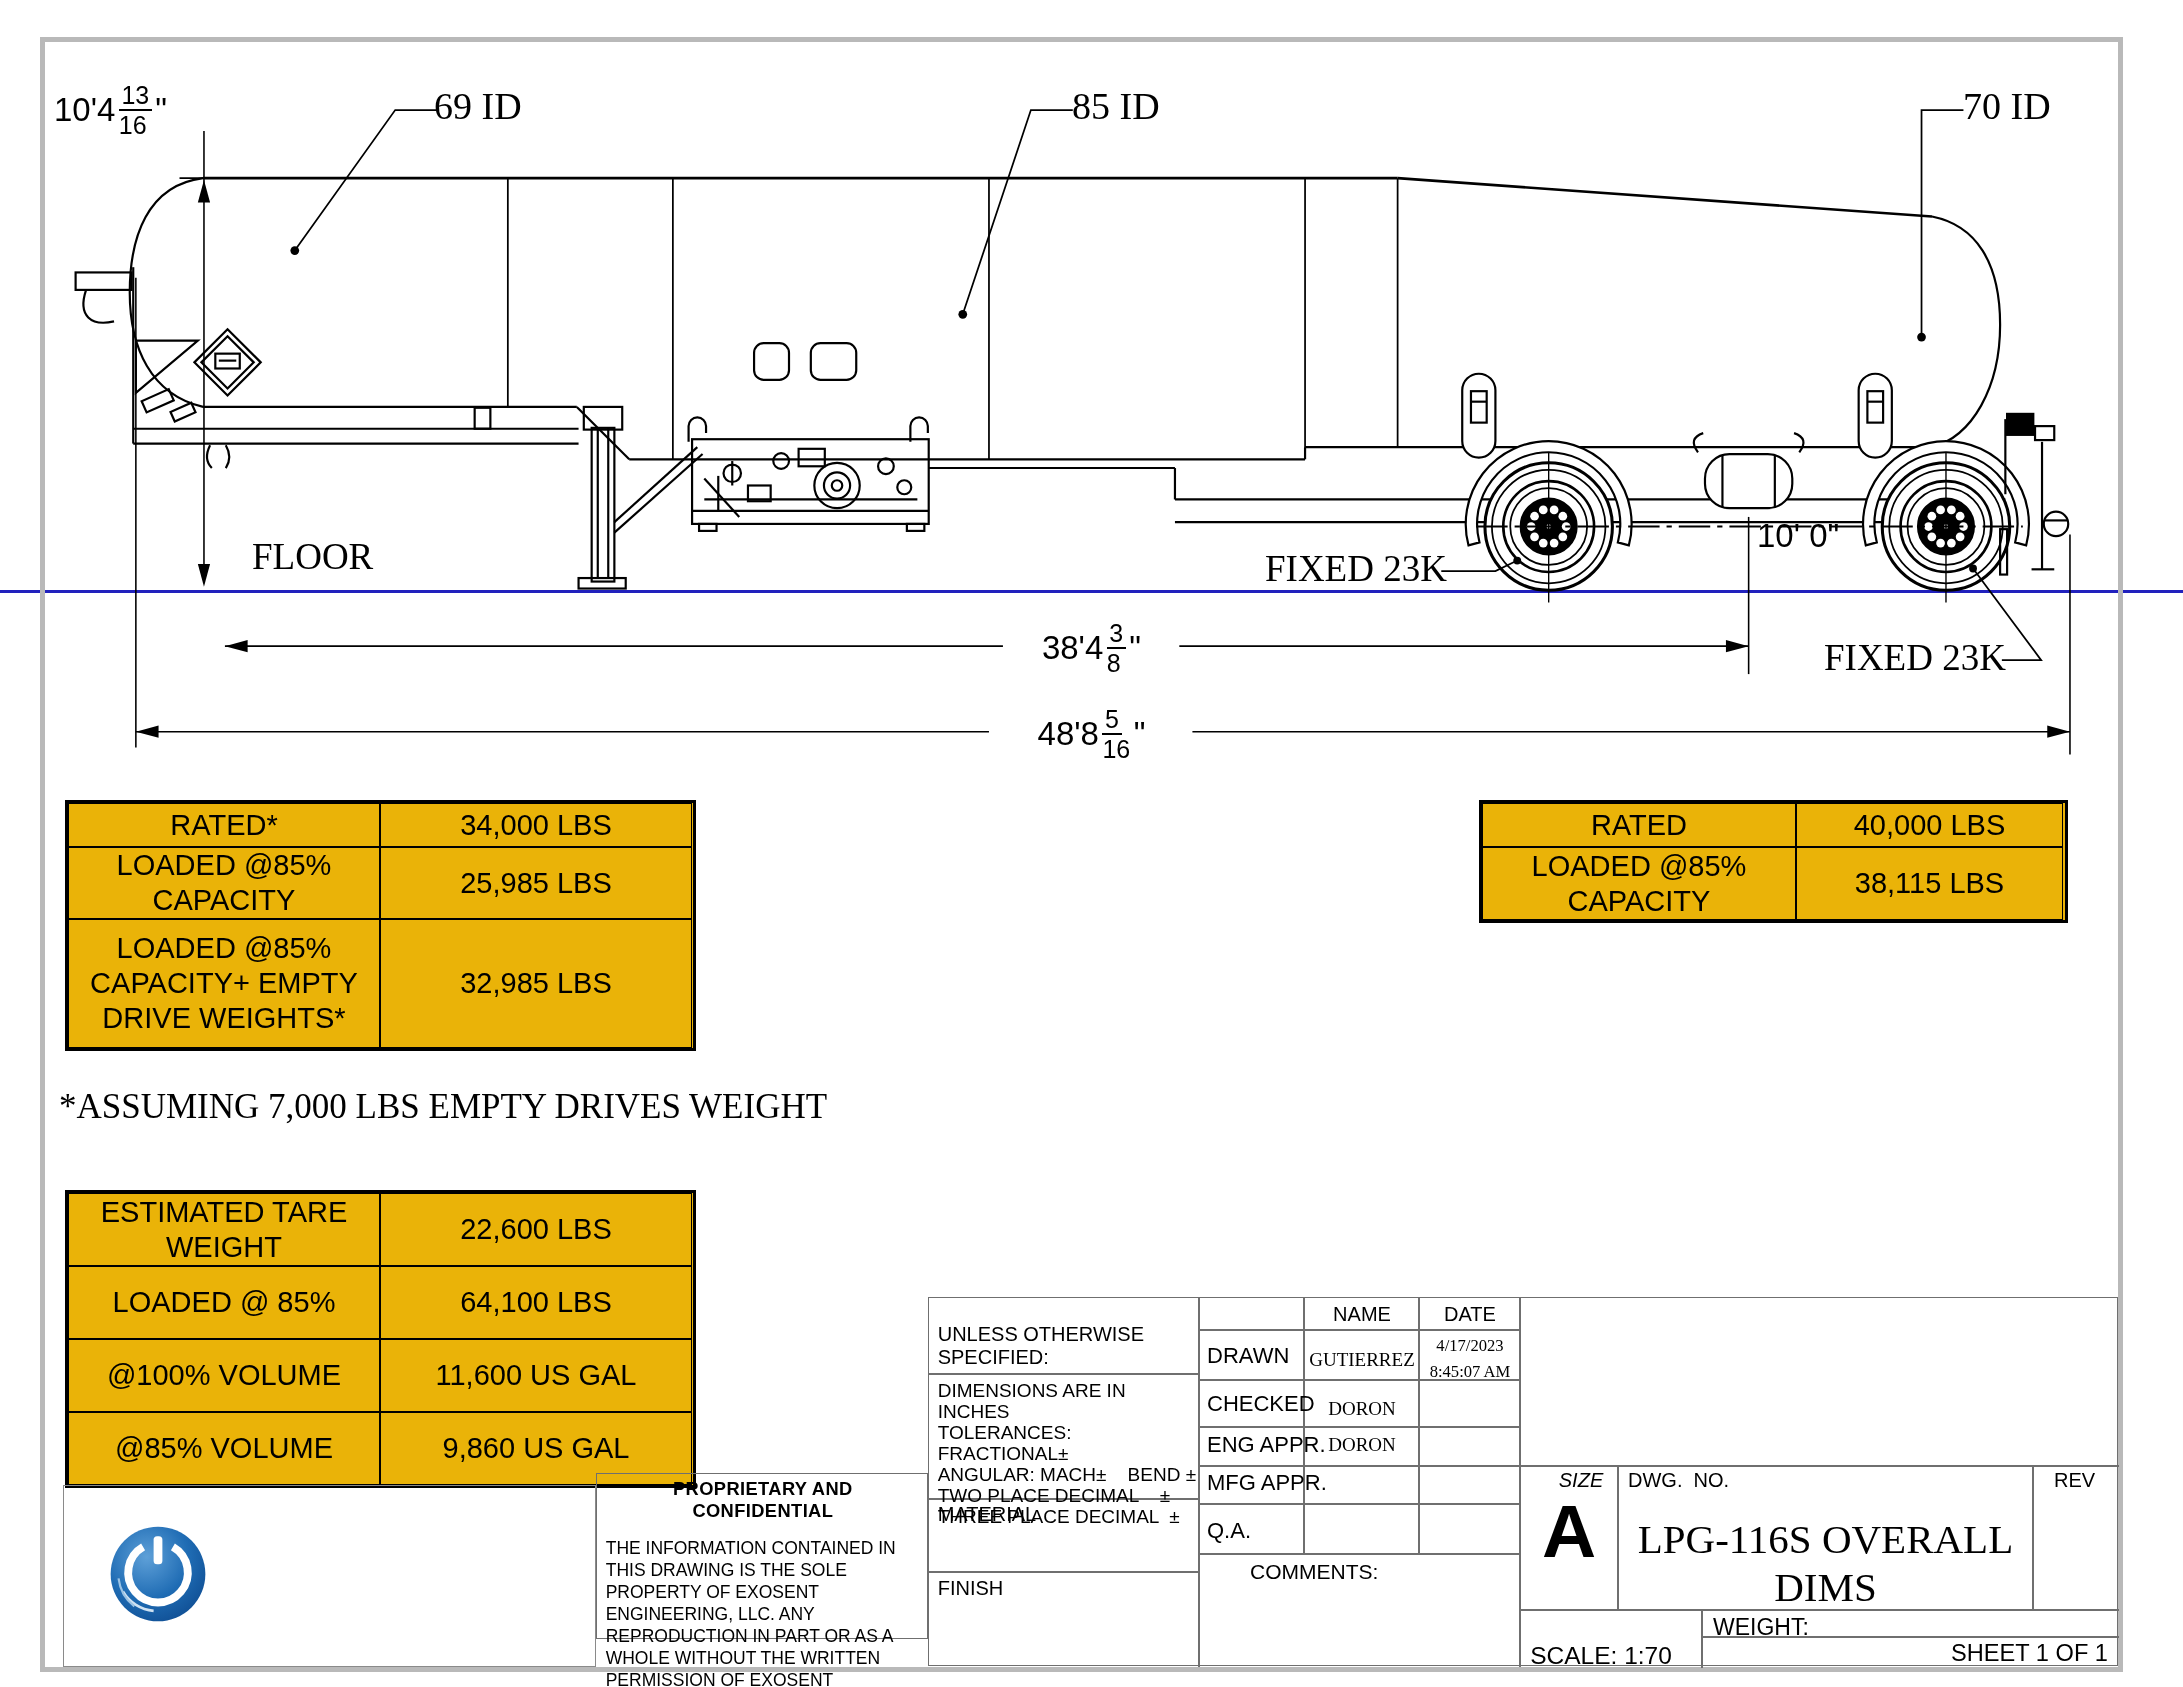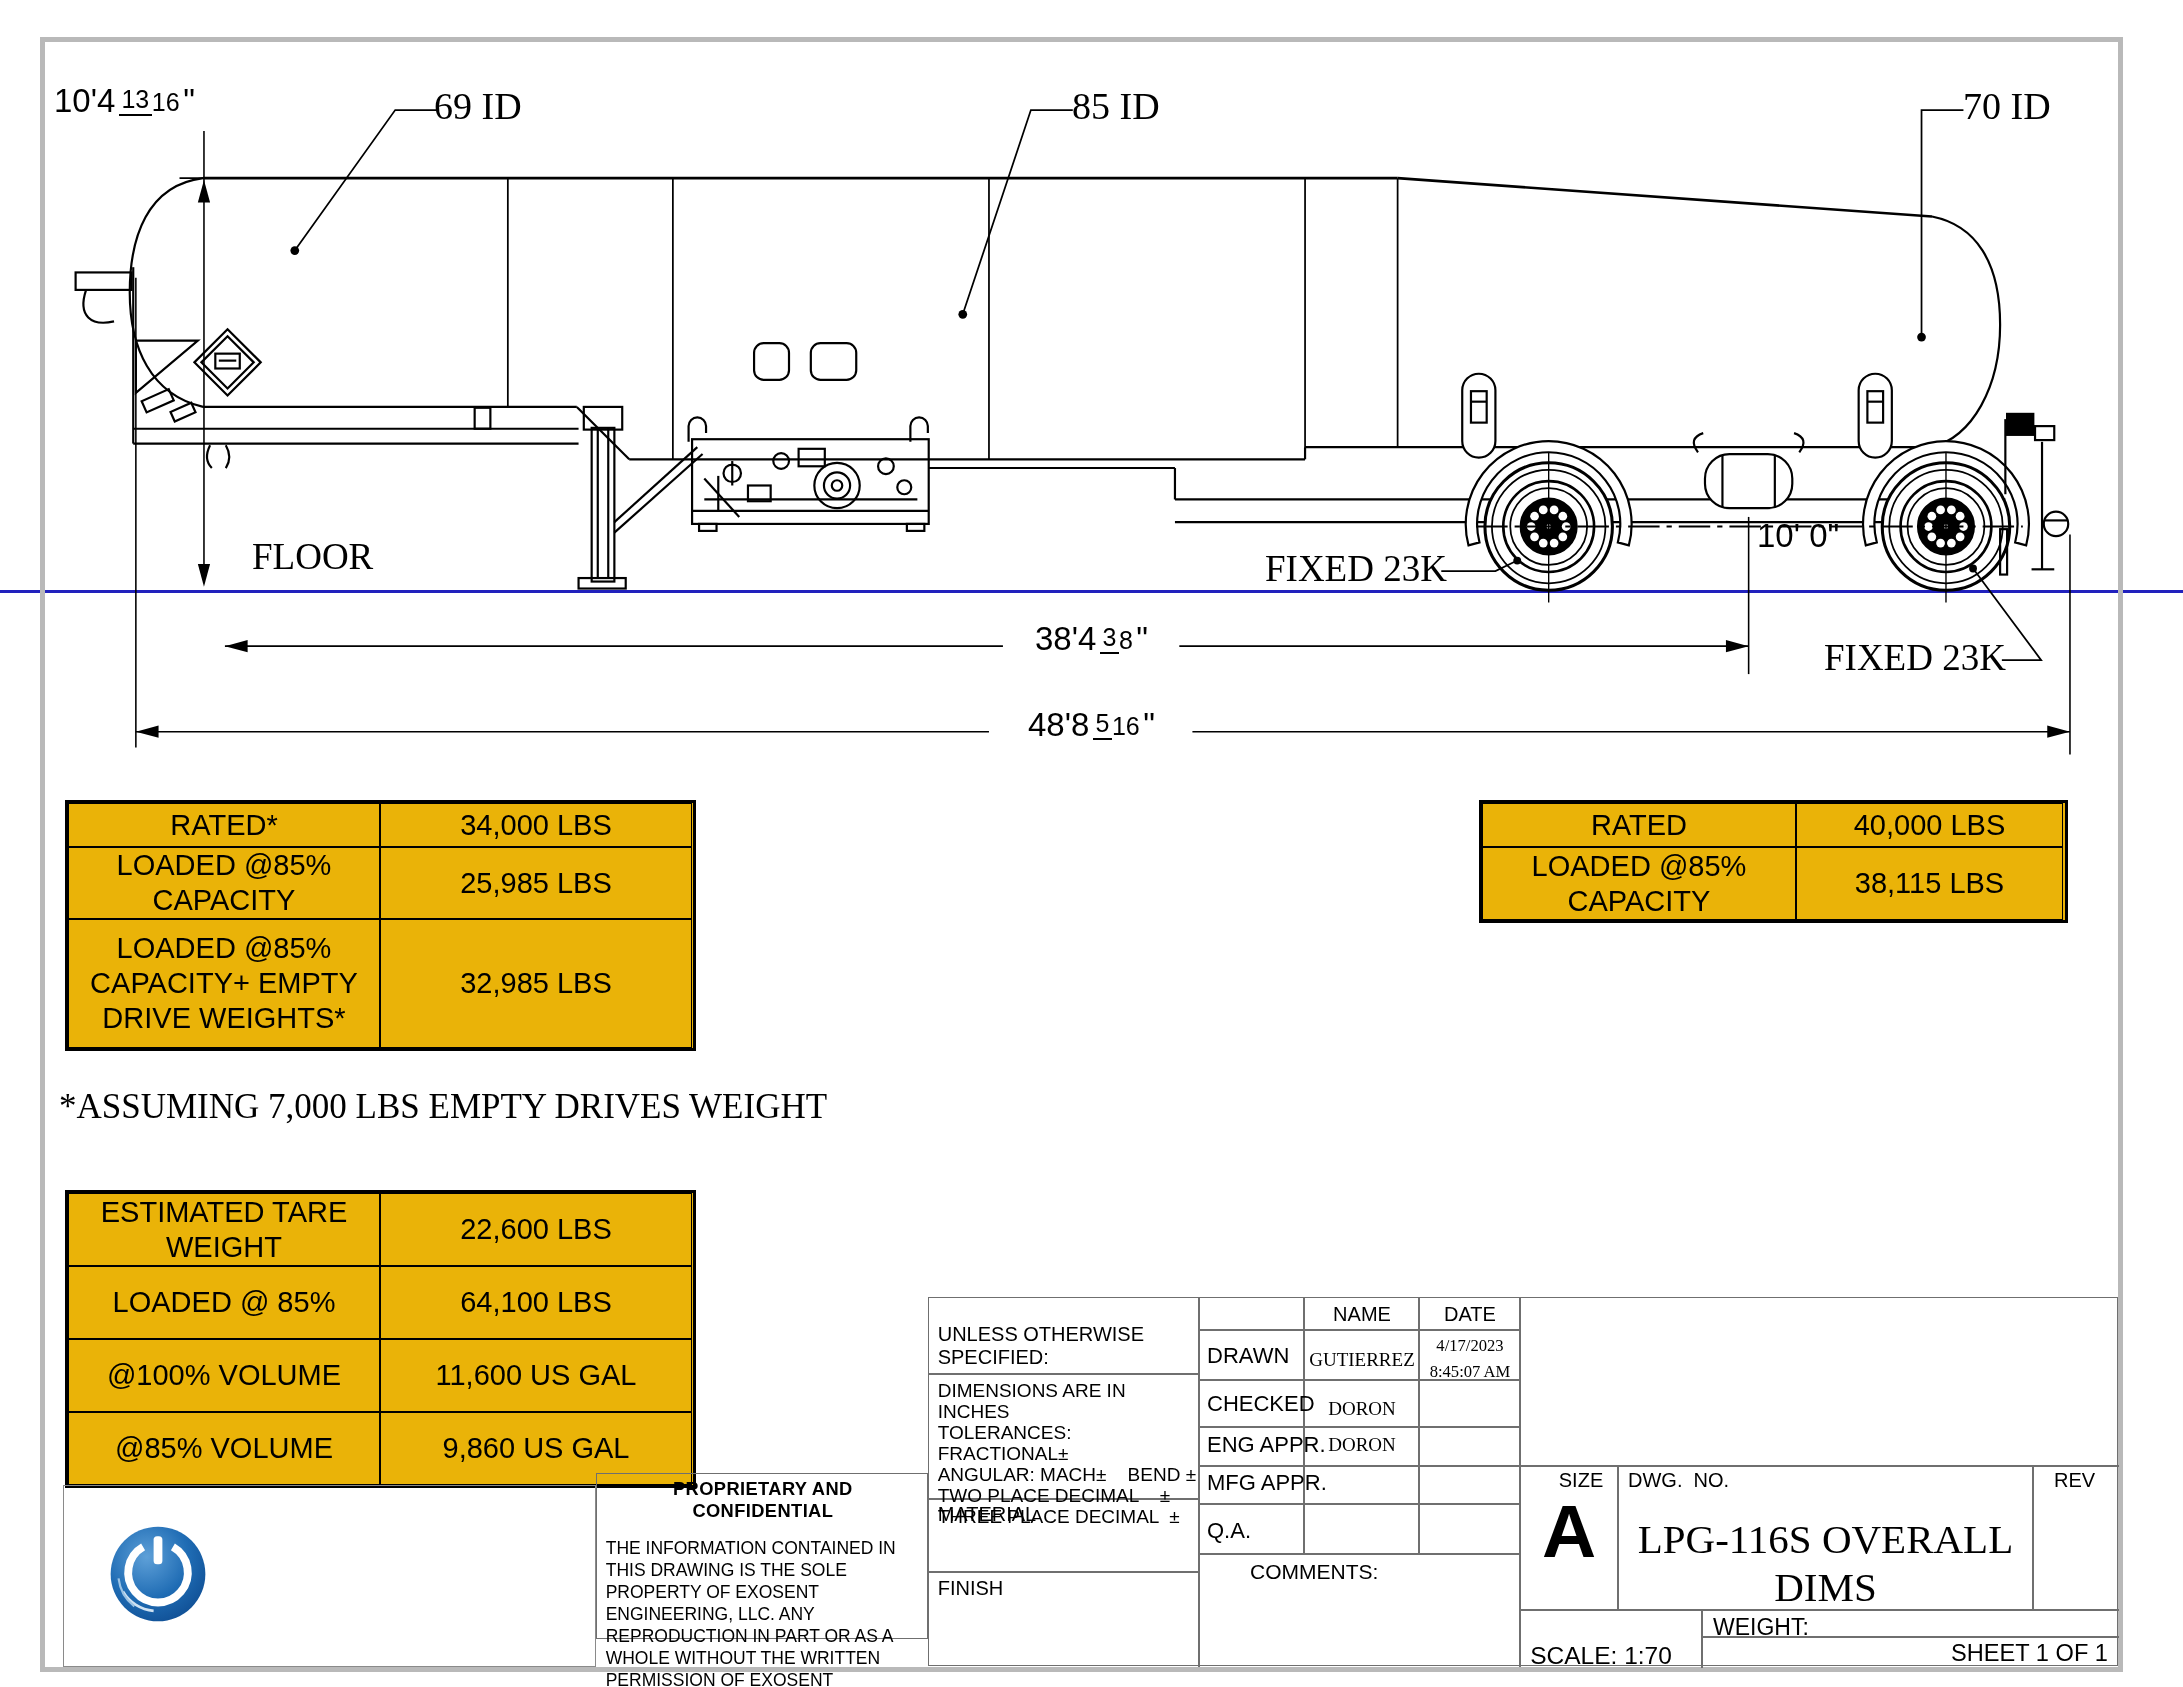--- a/index.html
+++ b/index.html
@@ -9,21 +9,21 @@
   
   #border-frame{position:absolute;left:40px;top:37px;width:2083px;height:1635px;
     border:5.2px solid #b9b9b9;box-sizing:border-box;}
   
   #ground-line{position:absolute;left:0;top:590px;width:2184px;height:2.6px;background:#2121bd;}
   
   #drawing{position:absolute;left:0;top:0;width:2184px;height:1687px;}
   
   .serif{font-family:"Liberation Serif",serif;}
   .dimtext{display:inline-flex;align-items:center;font-size:33px;font-family:"Liberation Sans",sans-serif;margin-top:14px;}
-  .frac{display:inline-flex;flex-direction:row;align-items:flex-end;font-size:25px;line-height:1.05;margin:0 3.5px;}
+  .frac{display:inline-flex;flex-direction:column;align-items:flex-start;font-size:25px;line-height:1.05;margin:0 3.5px;}
   .frac .num{border-bottom:2.6px solid #000;padding:0 2.6px 0.9px;}
   .frac .den{padding-top:0.9px;}
   .center{text-align:center;}
   
   .dtable{position:absolute;display:grid;border:3.5px solid #000;box-sizing:border-box;background:#eab308;}
   .dtable .cell{border:1.7px solid #000;display:flex;align-items:center;justify-content:center;
     text-align:center;font-size:29px;line-height:1.2;white-space:pre-line;padding:1.7px 5.2px;box-sizing:border-box;}
   
   #titleblock{position:absolute;left:928px;top:1297px;width:1190px;height:369px;
     box-sizing:border-box;border:1.7px solid #6f6f6f;font-size:20px;}
@@ -379,21 +379,21 @@
     <div class="tbtext serif center" style="left:376px;top:100px;width:114px;font-size:19px;">DORON</div>
 
     <div class="tbtext" style="left:278px;top:134px;font-size:22px;">ENG APPR.</div>
     <div class="tbtext serif center" style="left:376px;top:136px;width:114px;font-size:19px;">DORON</div>
 
     <div class="tbtext" style="left:278px;top:172px;font-size:22px;">MFG APPR.</div>
     <div class="tbtext" style="left:278px;top:220px;font-size:22px;">Q.A.</div>
 
     <div class="tbtext" style="left:321px;top:262px;font-size:21px;">COMMENTS:</div>
 
-    <div class="tbtext center" style="left:592px;top:171px;width:120px;">SIZE</div>
+    <div class="tbtext center" style="left:592px;top:171px;width:120px;font-style:italic;">SIZE</div>
     <div class="tbtext center" style="left:592px;top:190px;width:96px;font-size:75px;font-weight:bold;">A</div>
     <div class="tbtext" style="left:699px;top:171px;">DWG.  NO.</div>
     <div class="tbtext serif center" style="left:690px;top:217px;width:413px;font-size:41px;">LPG-116S OVERALL DIMS</div>
     <div class="tbtext" style="left:1125px;top:171px;width:56px;">REV</div>
 
     <div class="tbtext center" style="left:592px;top:344px;width:160px;font-size:24.5px;">SCALE: 1:70</div>
     <div class="tbtext" style="left:784px;top:316px;font-size:23px;">WEIGHT:</div>
     <div class="tbtext" style="left:952px;top:342px;width:227px;text-align:right;font-size:23.6px;">SHEET 1 OF 1</div>
   </div>
 

